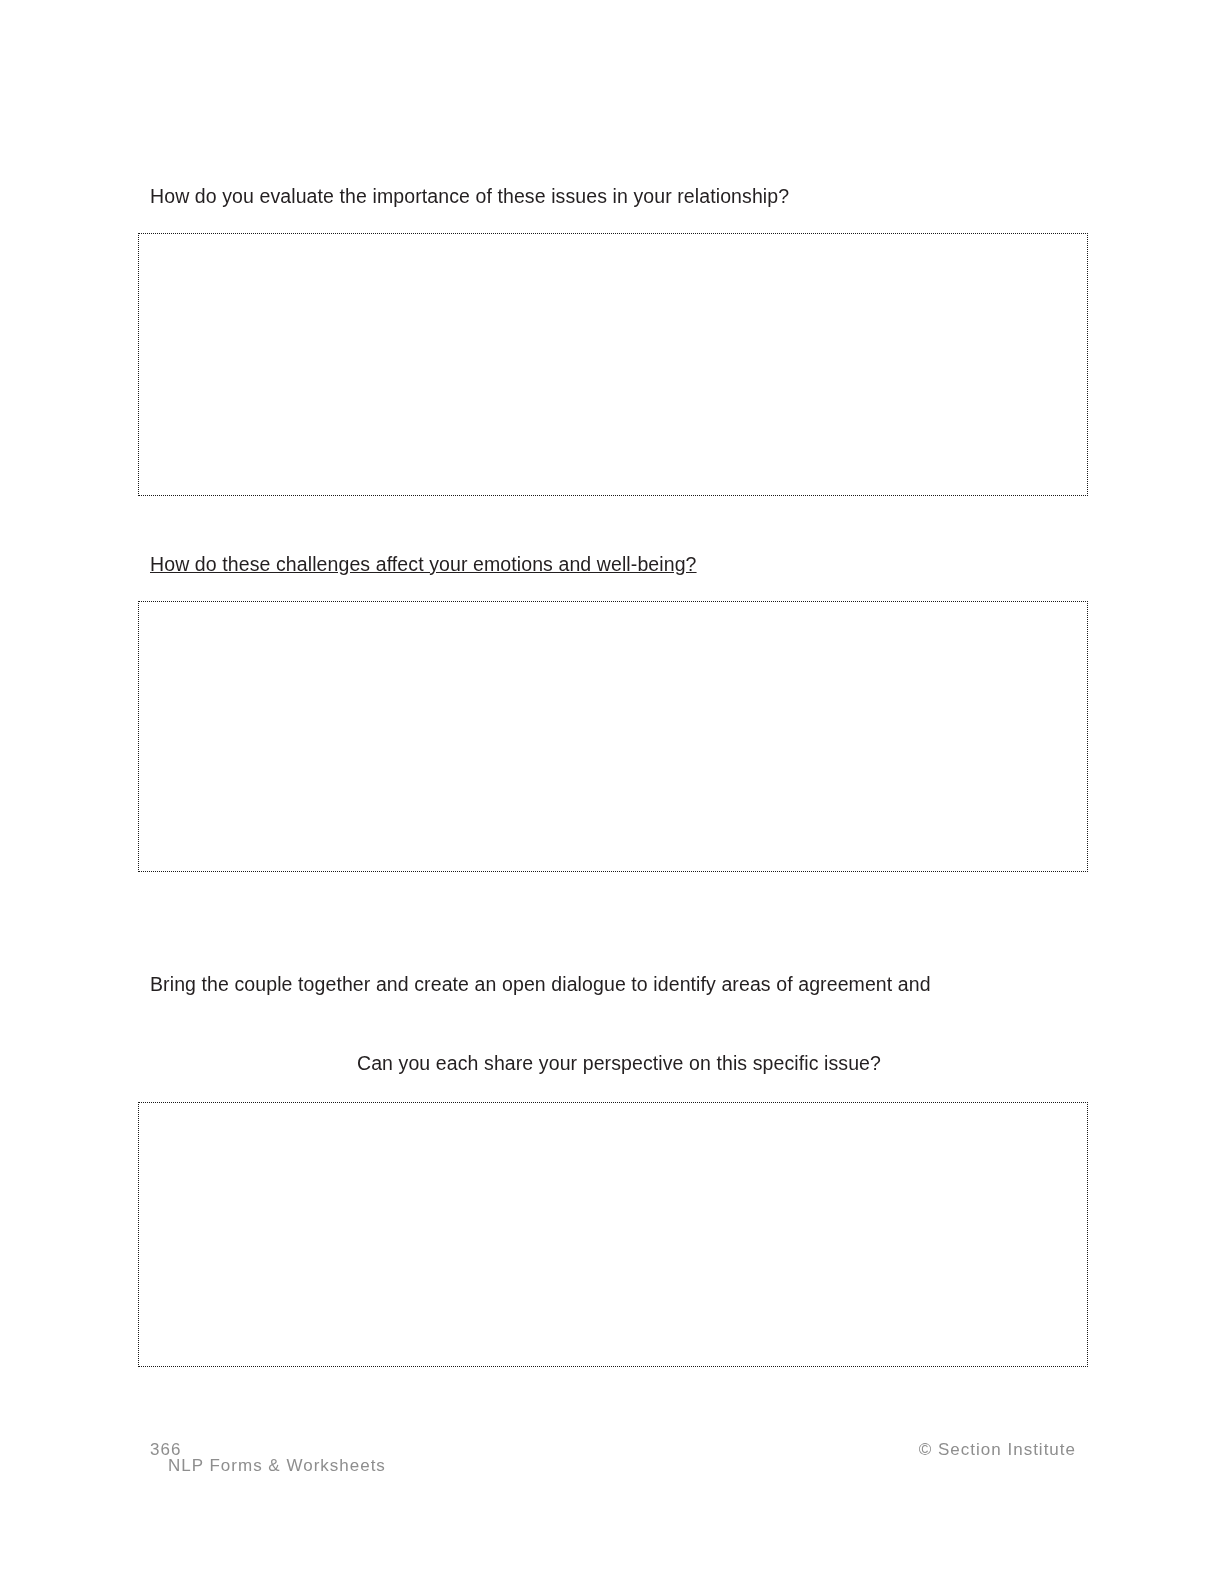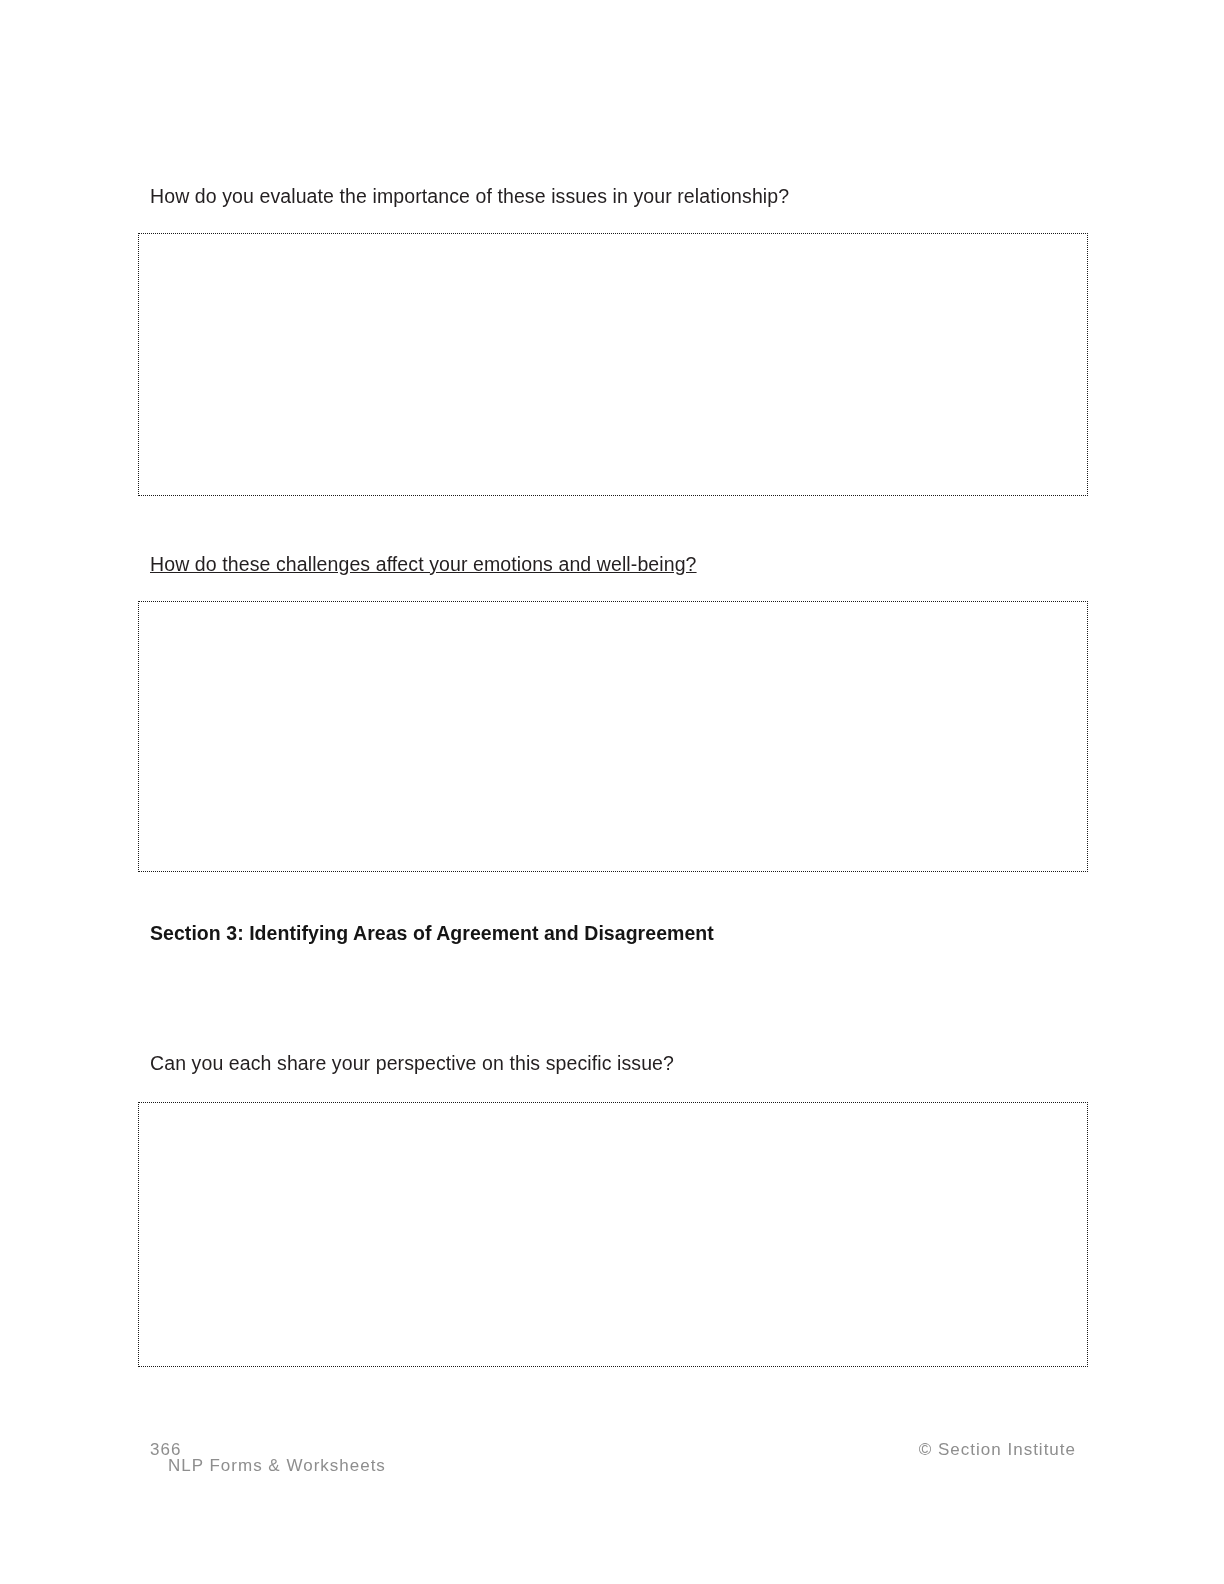--- a/index.html
+++ b/index.html
@@ -117,26 +117,26 @@
   <div class="content">
 
     <div class="question" style="top:178px;">How do you evaluate the importance of these issues in your relationship?</div>
 
     <div class="answer-box" style="top:229px; height:263px;"></div>
 
     <div class="question" style="top:546px;text-decoration:underline;">How do these challenges affect your emotions and well-being?</div>
 
     <div class="answer-box" style="top:597px; height:271px;"></div>
 
-    <div class="section-heading" style="top:915px;">Section 3: Identifying Areas of Agreement and Disagreement</div>
 
     <div class="body-para" style="top:966px;">
+      <span>Bring the couple together and create an open dialogue to identify areas of agreement and</span>
     </div>
 
-    <div class="question" style="top:1045px;">Can you each share your perspective on this specific issue?</div>
+    <div class="question" style="top:1045px;text-align:center;">Can you each share your perspective on this specific issue?</div>
 
     <div class="answer-box" style="top:1098px; height:265px;"></div>
 
   </div>
 
   <div class="footer">
     <span class="footer-page">366</span>
     <span class="footer-title">NLP Forms &amp; Worksheets</span>
     <span class="footer-copy">© Section Institute</span>
   </div>

